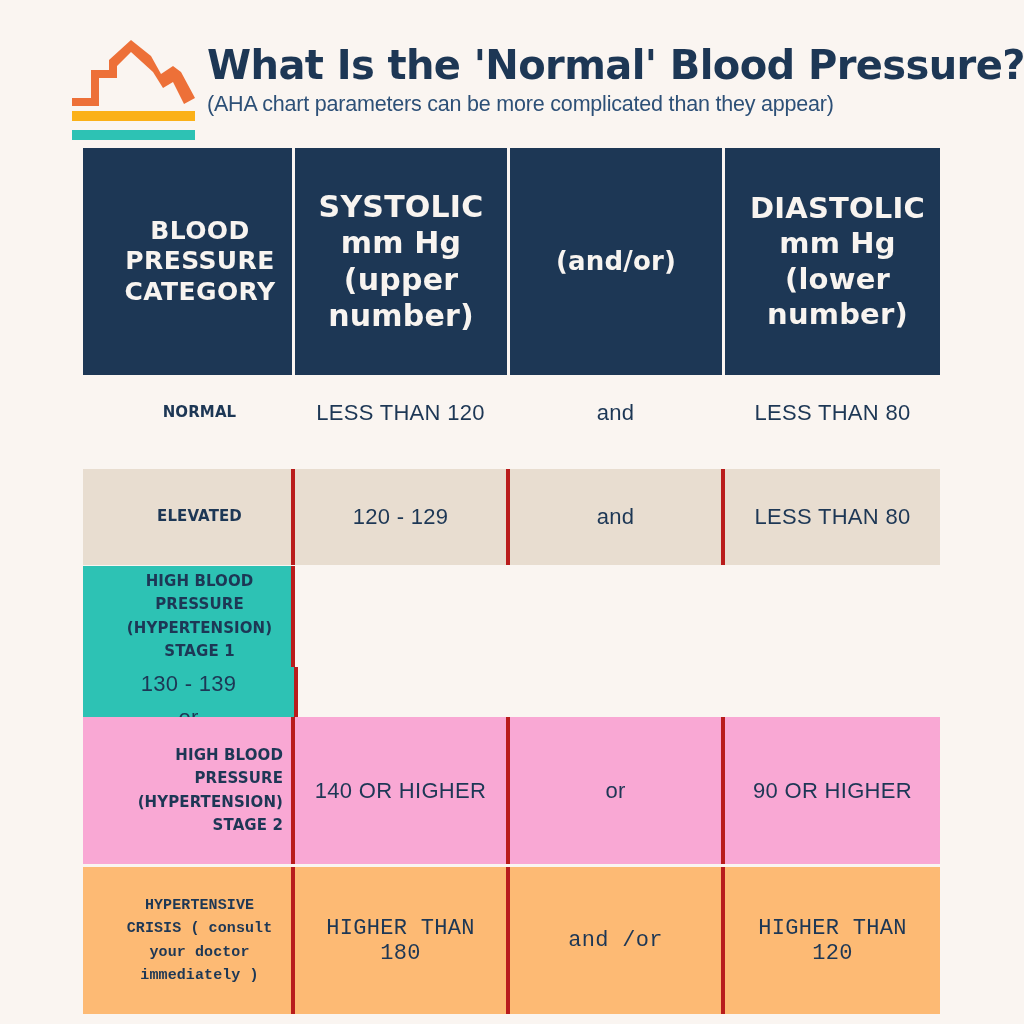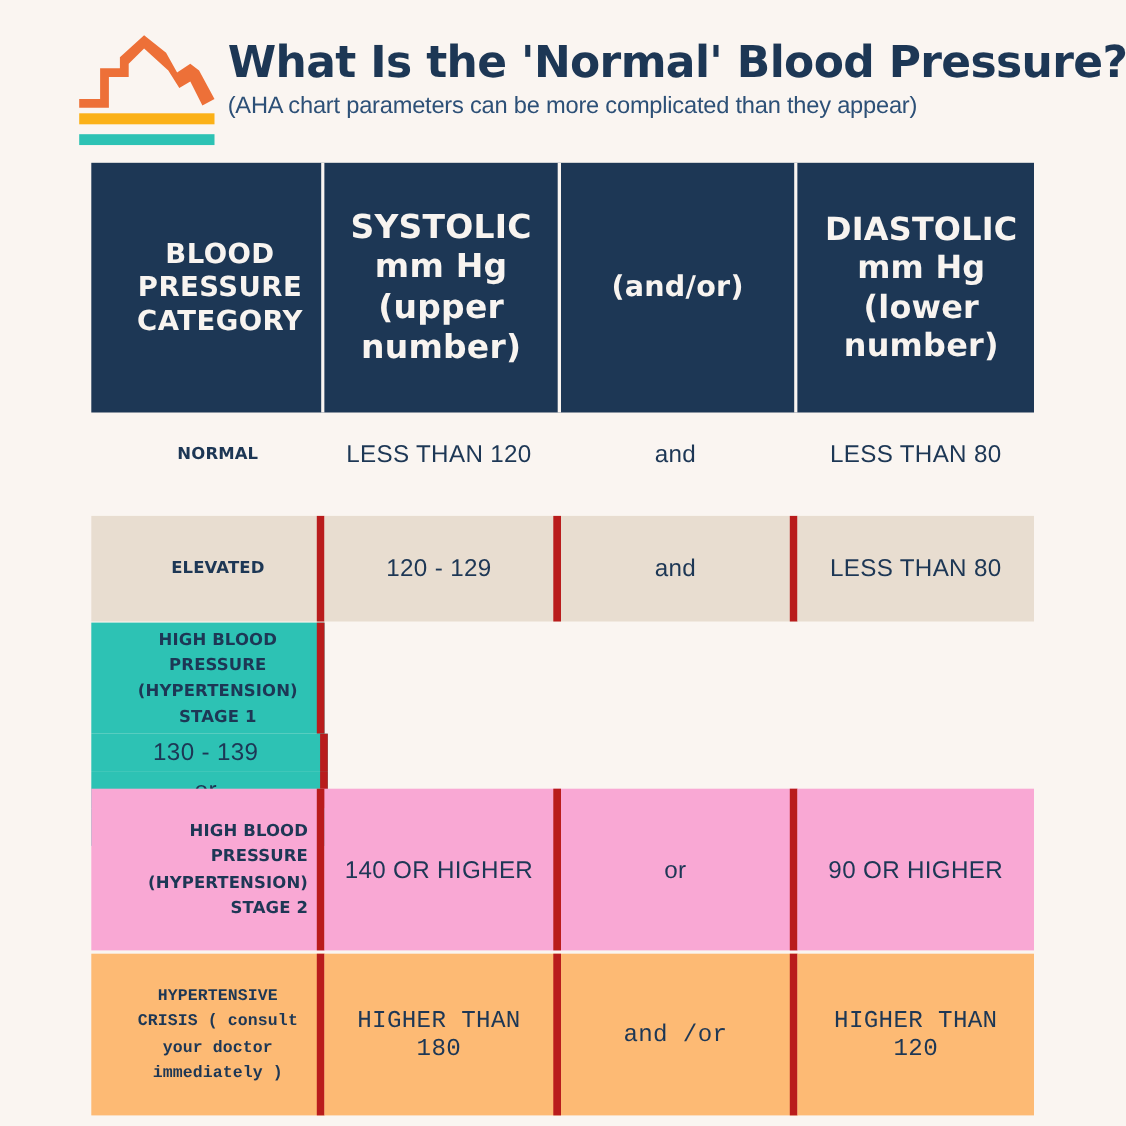--- a/index.html
+++ b/index.html
@@ -17,21 +17,21 @@
     position: relative;
     width: 1024px;
     height: 1024px;
     background: #faf5f1;
   }
 
   
   .header {
     position: absolute;
     left: 0;
-    top: 4px;
+    top: 12px;
     width: 1024px;
     height: 148px;
   }
   .logo {
     position: absolute;
     left: 69px;
     top: 26px;
     width: 128px;
     height: 102px;
   }
@@ -102,21 +102,21 @@
   }
   .row-head .cell:last-child { border-right: none; padding-left: 18px; }
   .row-head .c0 { font-size: 25px; letter-spacing: 0.4px; }
   .row-head .c1 { font-size: 30px; letter-spacing: 0.2px; }
   .row-head .c2 { font-size: 26px; letter-spacing: 0.2px; }
   .row-head .c3 { font-size: 29px; letter-spacing: 0.2px; }
 
   
   .row-data { margin-top: 3px; }
   .row-data .cell {
-    border-right: 7px solid #b91c1c;
+    border-right: 4px solid #b91c1c;
     color: #1d3755;
   }
   .row-data .cell:last-child { border-right: none; }
   .row-data .c0 {
     font-family: "DejaVu Sans", sans-serif;
     font-weight: bold;
     font-size: 15px;
     line-height: 1.55;
     letter-spacing: 0.1px;
   }

